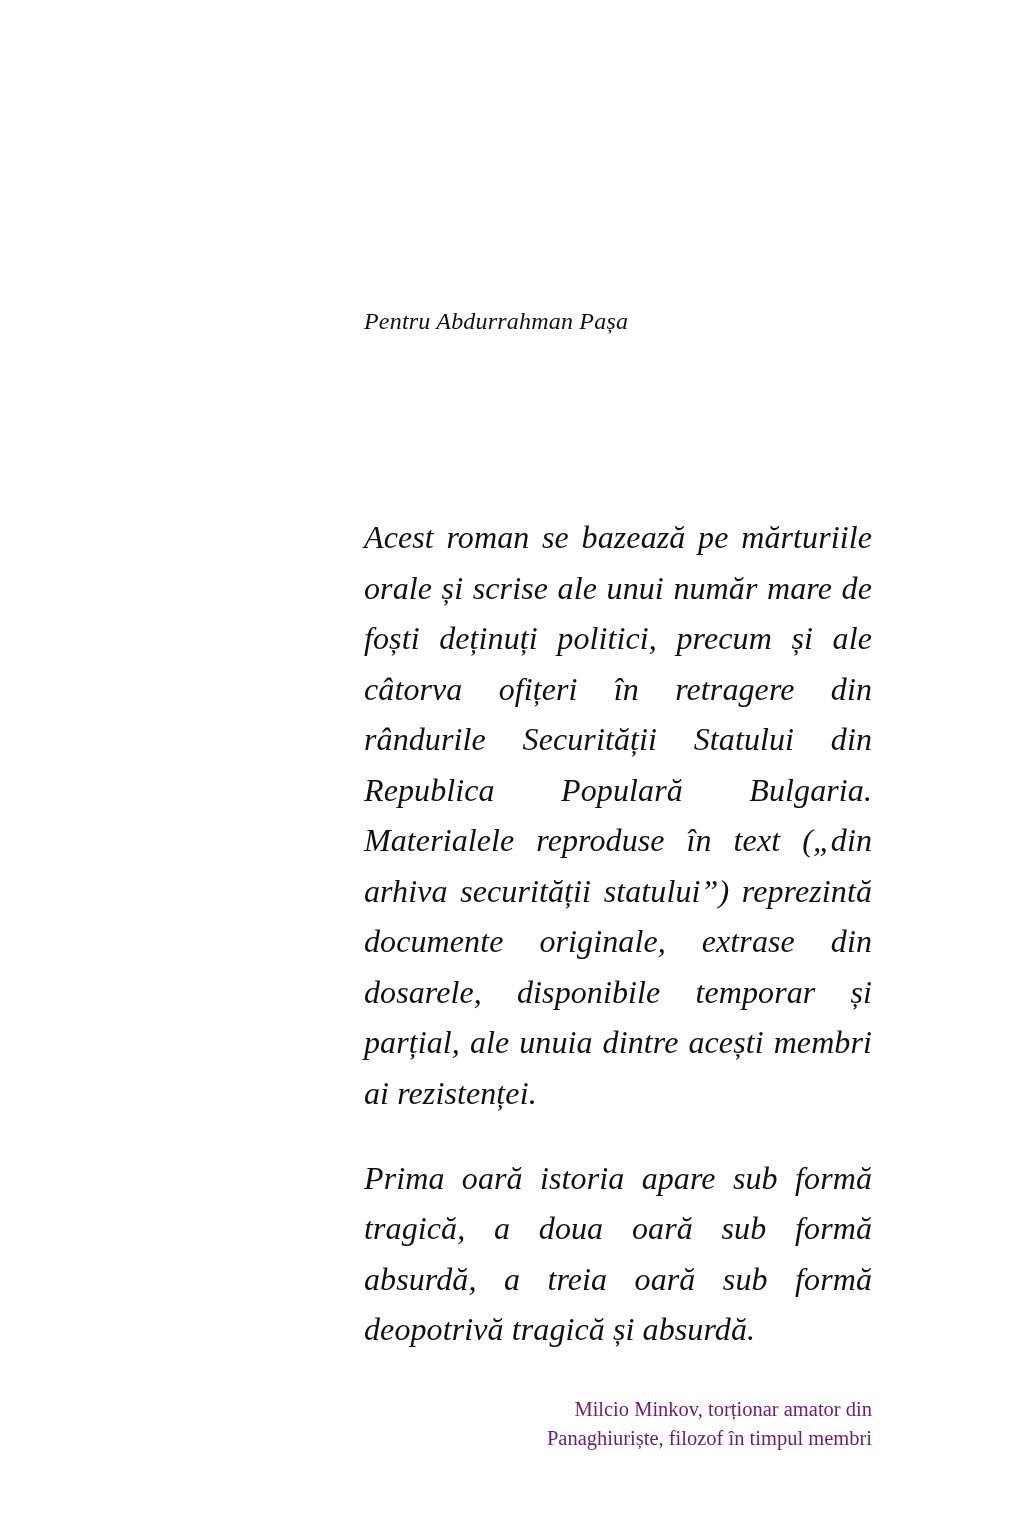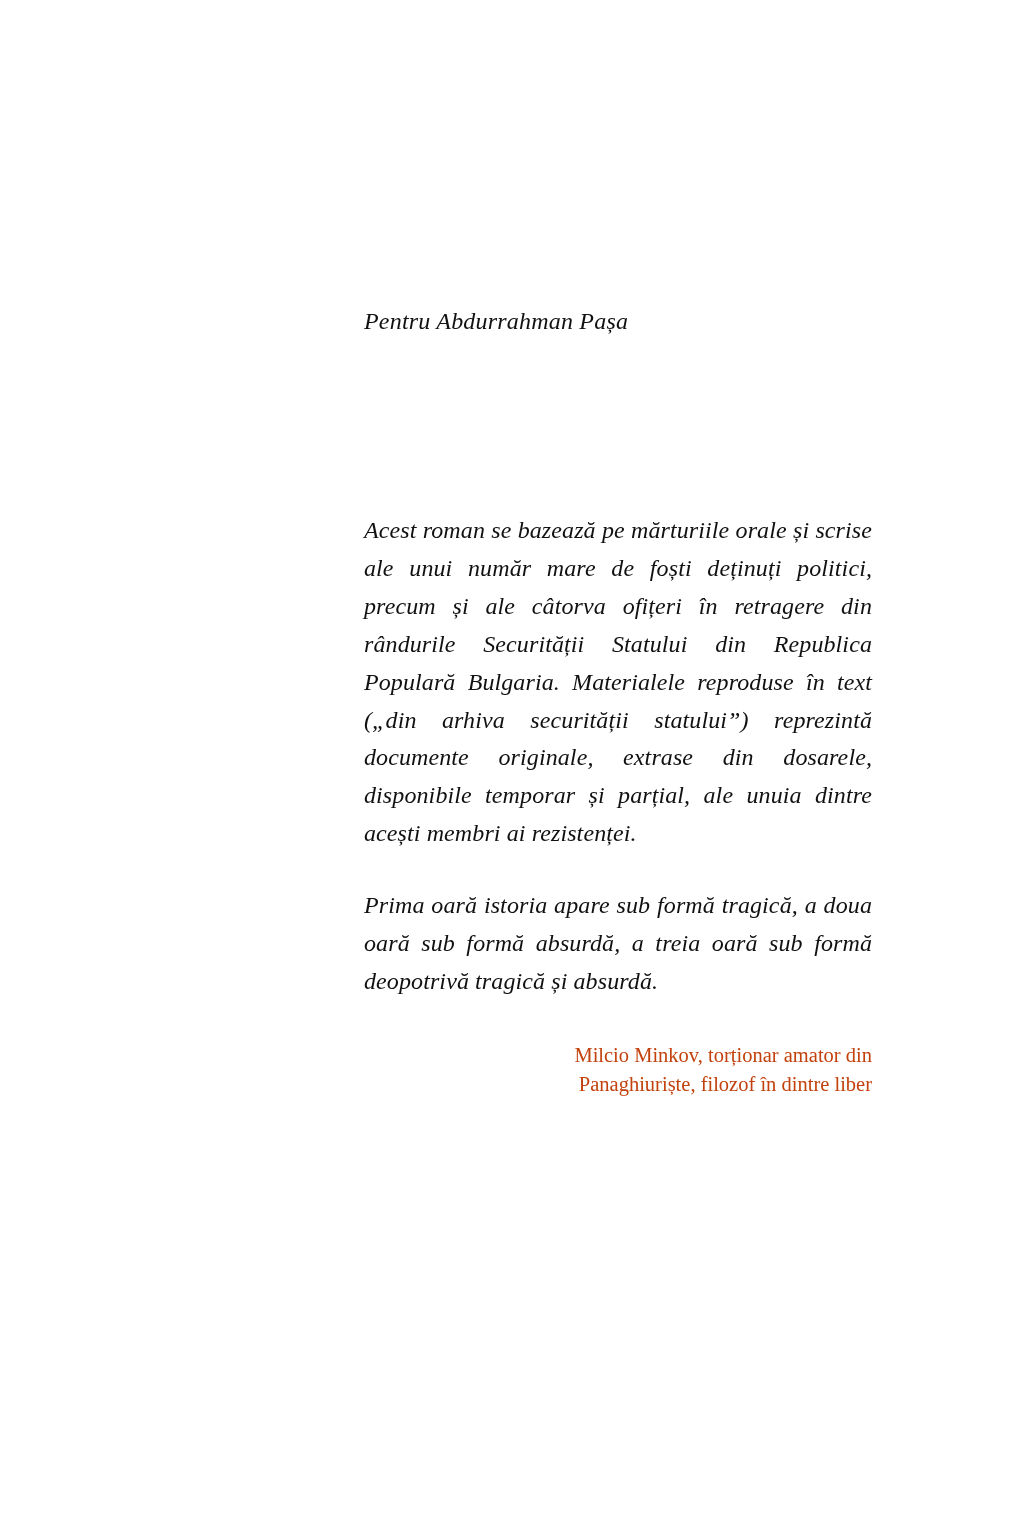--- a/index.html
+++ b/index.html
@@ -31,51 +31,51 @@
 
   .epigraph-block {
     position: absolute;
     left: 364px;
     top: 512px;
     width: 508px;
   }
 
   .epigraph-para {
     font-style: italic;
-    font-size: 24px;
+    font-size: 32px;
     line-height: 1.58;
     text-align: justify;
     color: #111111;
     margin: 0 0 34px 0;
     letter-spacing: 0.1px;
   }
 
   .epigraph-para.last {
     margin-bottom: 40px;
   }
 
   .attribution {
     font-style: normal;
     font-size: 20.5px;
     line-height: 1.42;
     text-align: right;
-    color: #c2410c;
+    color: #701a75;
     margin: 0;
     padding-left: 120px;
   }
 </style>
 </head>
 <body>
 
 <div class="page">
 
   <div class="dedication">Pentru Abdurrahman Pașa</div>
 
   <div class="epigraph-block">
     <p class="epigraph-para">Acest roman se bazează pe mărturiile orale și scrise ale unui număr mare de foști deținuți politici, precum și ale câtorva ofițeri în retragere din rândurile Securității Statului din Republica Populară Bulgaria. Materialele reproduse în text („din arhiva securității statului”) reprezintă documente originale, extrase din dosarele, disponibile temporar și parțial, ale unuia dintre acești membri ai rezistenței.</p>
 
     <p class="epigraph-para last">Prima oară istoria apare sub formă tragică, a doua oară sub formă absurdă, a treia oară sub formă deopotrivă tragică și absurdă.</p>
 
     <p class="attribution">Milcio Minkov, torționar amator din</p>
-    <p class="attribution">Panaghiuriște, filozof în dintre liber</p>
+    <p class="attribution">Panaghiuriște, filozof în timpul membri</p>
   </div>
 
 </div>
 
 </body></html>

